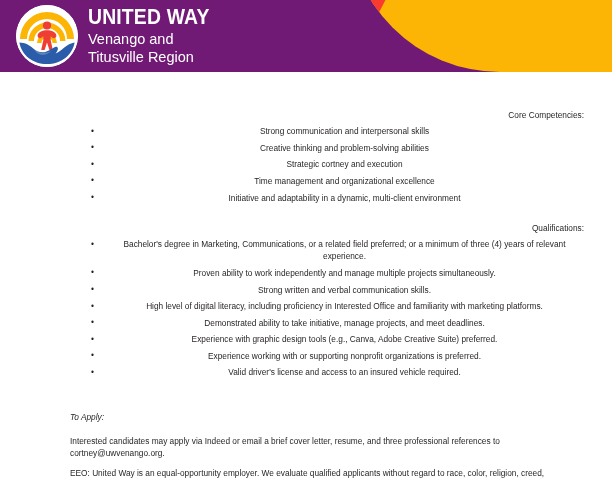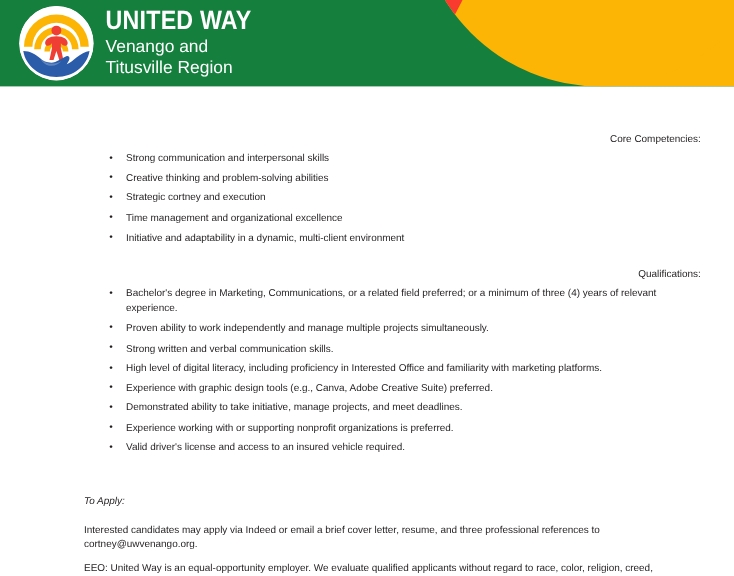--- a/index.html
+++ b/index.html
@@ -13,21 +13,21 @@
     font-family: "Liberation Sans", sans-serif;
     color: #231f20;
     overflow: hidden;
   }
 
   
   .banner {
     position: relative;
     width: 612px;
     height: 72px;
-    background: #15803d;
+    background: #701a75;
     overflow: hidden;
   }
   
   .banner-circle {
     position: absolute;
     left: 348px;
     top: -232px;
     width: 304px;
     height: 304px;
     border-radius: 50%;
@@ -122,20 +122,21 @@
     list-style: none;
     margin: 0;
     padding: 0;
   }
   ul.bullets li {
     position: relative;
     padding-left: 35px;
     margin-bottom: 4.5px;
     font-size: 8.3px;
     line-height: 1.45;
+    text-align: center;
   }
   ul.bullets li::before {
     content: "\2022";
     position: absolute;
     left: 21px;
     top: -0.5px;
     font-size: 8.5px;
   }
   .gap-lg { height: 15px; }
   .gap-xl { height: 28px; }
@@ -197,22 +198,22 @@
   </ul>
 
   <div class="gap-lg"></div>
 
   <p class="sec-head">Qualifications:</p>
   <ul class="bullets">
     <li class="w-eeo">Bachelor's degree in Marketing, Communications, or a related field preferred; or a minimum of three (4) years of relevant experience.</li>
     <li>Proven ability to work independently and manage multiple projects simultaneously.</li>
     <li>Strong written and verbal communication skills.</li>
     <li>High level of digital literacy, including proficiency in Interested Office and familiarity with marketing platforms.</li>
+    <li>Demonstrated ability to take initiative, manage projects, and meet deadlines.</li>
     <li>Experience with graphic design tools (e.g., Canva, Adobe Creative Suite) preferred.</li>
-    <li>Demonstrated ability to take initiative, manage projects, and meet deadlines.</li>
     <li>Experience working with or supporting nonprofit organizations is preferred.</li>
     <li>Valid driver's license and access to an insured vehicle required.</li>
   </ul>
 
   <div class="gap-xl"></div>
 
   <p class="para apply-head">To Apply:</p>
   <p class="para w-indeed">Interested candidates may apply via Indeed or email a brief cover letter, resume, and three professional references to cortney@uwvenango.org.</p>
 
   <p class="para eeo w-eeo">EEO: United Way is an equal-opportunity employer. We evaluate qualified applicants without regard to race, color, religion, creed, disability, veteran status, advanced education, marital status, age, sex (including pregnancy), sexual orientation, gender identity, gender expression, national origin or ancestry, genetic information, and other legally protected characteristics, in accordance with applicable laws.</p>

